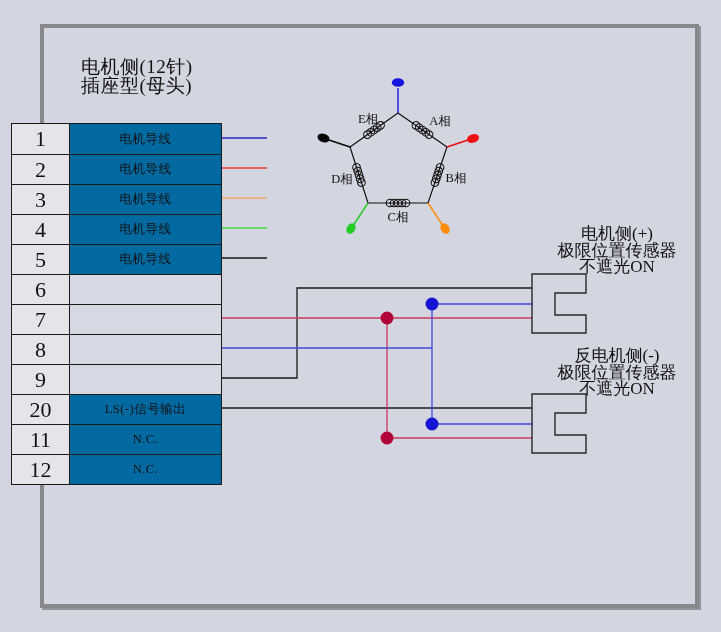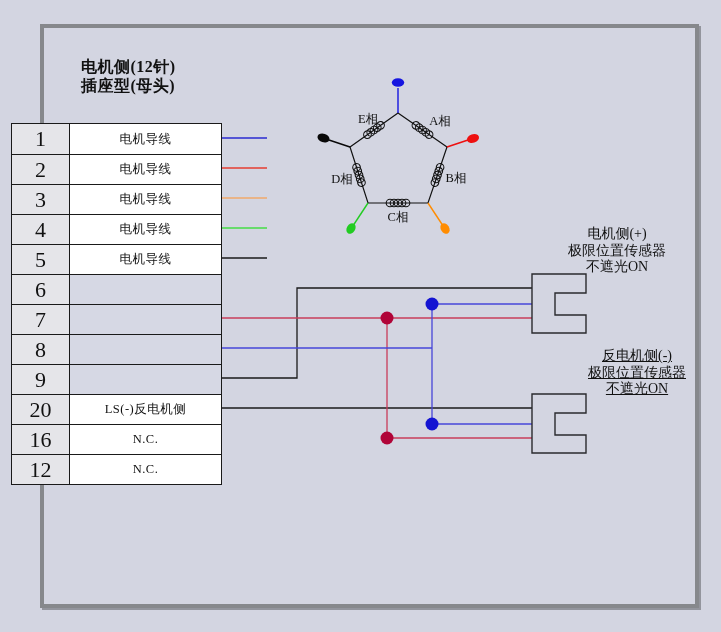--- a/index.html
+++ b/index.html
@@ -10,44 +10,44 @@
     color:#111;
   }
   .frame{
     position:absolute;left:40px;top:24px;width:651px;height:576px;
     border:4px solid #86888c;
     box-shadow:2px 2px 0 rgba(95,96,102,.55);
   }
   .diagram-svg{position:absolute;left:0;top:0;}
   .title-block{
     position:absolute;left:81px;top:57px;
-    font-size:16px;line-height:19px;letter-spacing:.5px;white-space:nowrap;font-weight:bold;
+    font-size:19px;line-height:19px;letter-spacing:.5px;white-space:nowrap;
   }
   .pin-table{
     position:absolute;left:11px;top:123px;
     border:1px solid #1a1a1a;background:#d6d8e4;
   }
   .pin-row{display:flex;height:30px;box-sizing:border-box;}
   .pin-row + .pin-row{border-top:1px solid #1a1a1a;}
   .pin-cell{
     width:58px;background:#e5e5e9;border-right:1px solid #1a1a1a;
     display:flex;align-items:center;justify-content:center;
     font-size:22px;box-sizing:border-box;
   }
   .sig-cell{
-    width:151px;background:#ffffff;
+    width:151px;background:#0369a1;
     display:flex;align-items:center;justify-content:center;
     font-size:12.5px;letter-spacing:.5px;box-sizing:border-box;
   }
   .sensor-label{
     position:absolute;width:130px;text-align:center;
-    font-size:14px;line-height:16.5px;white-space:nowrap;
+    font-size:17px;line-height:16.5px;white-space:nowrap;
   }
   .sensor-label.upper{left:552px;top:226px;}
-  .sensor-label.lower{left:572px;top:348px;text-decoration:underline;}
+  .sensor-label.lower{left:552px;top:348px;}
   .phase-text{font-size:12.5px;font-family:"Liberation Serif","DejaVu Serif",serif;fill:#111;}
 </style>
 </head>
 <body>
 
 <div class="frame"></div>
 
 <div class="title-block">
   <div>电机侧(12针)</div>
   <div>插座型(母头)</div>
@@ -144,24 +144,24 @@
     <div class="pin-cell">7</div>
   </div>
   <div class="pin-row">
     <div class="pin-cell">8</div>
   </div>
   <div class="pin-row">
     <div class="pin-cell">9</div>
   </div>
   <div class="pin-row">
     <div class="pin-cell">20</div>
-    <div class="sig-cell">LS(-)反电机侧</div>
+    <div class="sig-cell">LS(-)信号输出</div>
   </div>
   <div class="pin-row">
-    <div class="pin-cell">16</div>
+    <div class="pin-cell">11</div>
     <div class="sig-cell">N.C.</div>
   </div>
   <div class="pin-row">
     <div class="pin-cell">12</div>
     <div class="sig-cell">N.C.</div>
   </div>
 </div>
 
 <div class="sensor-label upper">
   <div>电机侧(+)</div>

